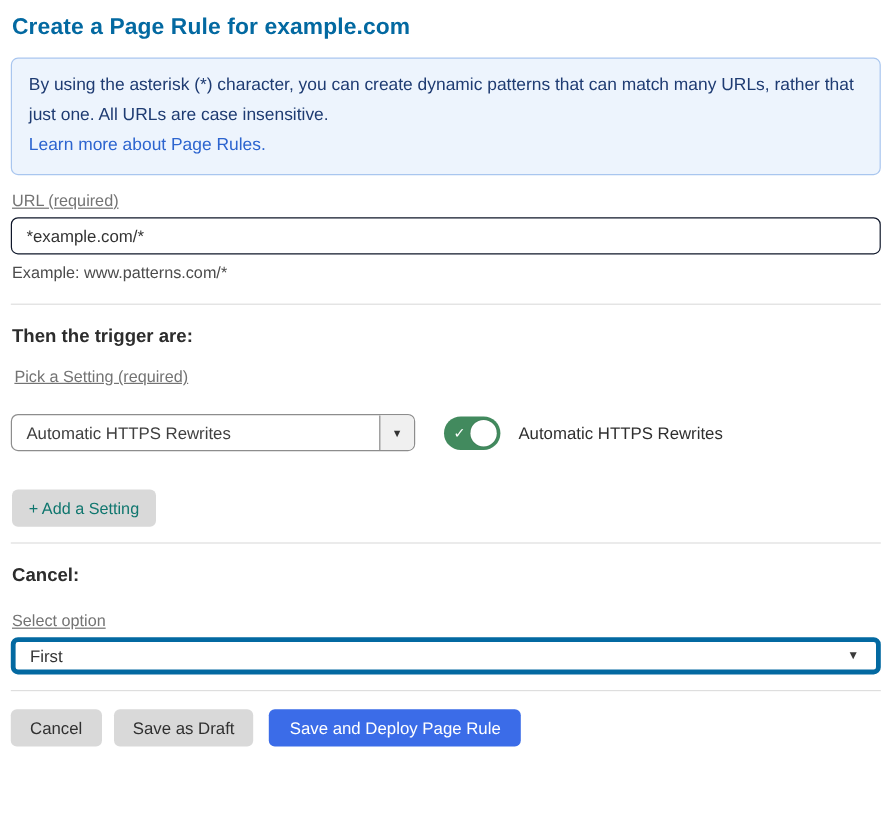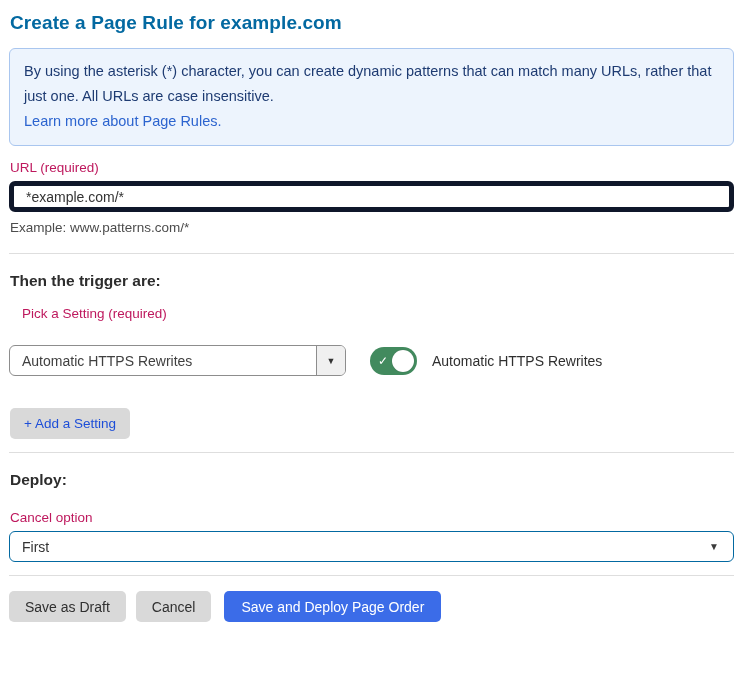--- a/index.html
+++ b/index.html
@@ -32,35 +32,36 @@
   .info-box .info-heading { font-weight: bold; }
   .info-box .info-link {
     color: #2c64cf;
     cursor: pointer;
   }
   .info-box .info-link-suffix { color: #2c64cf; }
 
   
   .field-label {
     font-size: 13.5px;
-    color: #be185d;
+    color: #737373;
     display: block;
+    text-decoration: underline;
   }
   .helper-text {
     font-size: 13.5px;
     color: #4c4c4c;
     line-height: 20px;
   }
 
   .url-label { margin: 14px 0 0 1px; }
   .url-input {
     margin-top: 6px;
     width: 100%;
     height: 31px;
-    border: 5px solid #0f172a;
+    border: 1px solid #0f172a;
     border-radius: 6px;
     padding: 0 12px;
     font-size: 14px;
     color: #333333;
     font-family: "Liberation Sans", sans-serif;
     background: #ffffff;
     outline: none;
   }
   .url-example { margin: 6px 0 0 1px; }
 
@@ -73,21 +74,21 @@
   .divider-2 { margin-top: 13px; }
   .divider-3 { margin-top: 13px; }
 
   .section-heading {
     font-size: 15.5px;
     font-weight: bold;
     color: #2d2d2d;
     margin: 18px 0 0 1px;
   }
 
-  .picker-label { margin: 16px 0 0 13px; }
+  .picker-label { margin: 16px 0 0 3px; }
   .setting-row {
     margin-top: 24px;
     display: flex;
     align-items: center;
   }
 
   
   .setting-dropdown {
     width: 337px;
     height: 31px;
@@ -156,31 +157,31 @@
 
   .add-setting-btn {
     margin: 32px 0 0 1px;
     display: inline-block;
     background: #d9d9d9;
     border: none;
     border-radius: 5px;
     padding: 0 14px;
     height: 31px;
     font-size: 13.5px;
-    color: #1d4ed8;
+    color: #0f766e;
     font-family: "Liberation Sans", sans-serif;
     cursor: pointer;
   }
 
   .order-label { margin: 21px 0 0 1px; }
   .order-select {
     margin-top: 6px;
     width: 100%;
     height: 31px;
-    border: 1px solid #0369a1;
+    border: 4px solid #0369a1;
     border-radius: 6px;
     background: #ffffff;
     display: flex;
     align-items: center;
     justify-content: space-between;
     padding: 0 14px 0 12px;
     font-size: 14px;
     color: #333333;
     cursor: pointer;
   }
@@ -241,31 +242,31 @@
       <span class="toggle-check">✓</span>
       <span class="toggle-knob"></span>
     </div>
     <span class="toggle-text">Automatic HTTPS Rewrites</span>
   </div>
 
   <button class="add-setting-btn">+ Add a Setting</button>
 
   <hr class="divider divider-2">
 
-  <h2 class="section-heading">Deploy:</h2>
-
-  <label class="field-label order-label">Cancel option</label>
+  <h2 class="section-heading">Cancel:</h2>
+
+  <label class="field-label order-label">Select option</label>
 
   <div class="order-select" role="combobox">
     <span>First</span>
     <span class="select-arrow">▼</span>
   </div>
 
 
   <hr class="divider divider-3">
 
   <div class="footer">
+    <button class="btn btn-gray">Cancel</button>
     <button class="btn btn-gray">Save as Draft</button>
-    <button class="btn btn-gray">Cancel</button>
-    <button class="btn btn-blue">Save and Deploy Page Order</button>
+    <button class="btn btn-blue">Save and Deploy Page Rule</button>
   </div>
 
 </div>
 
 </body></html>

